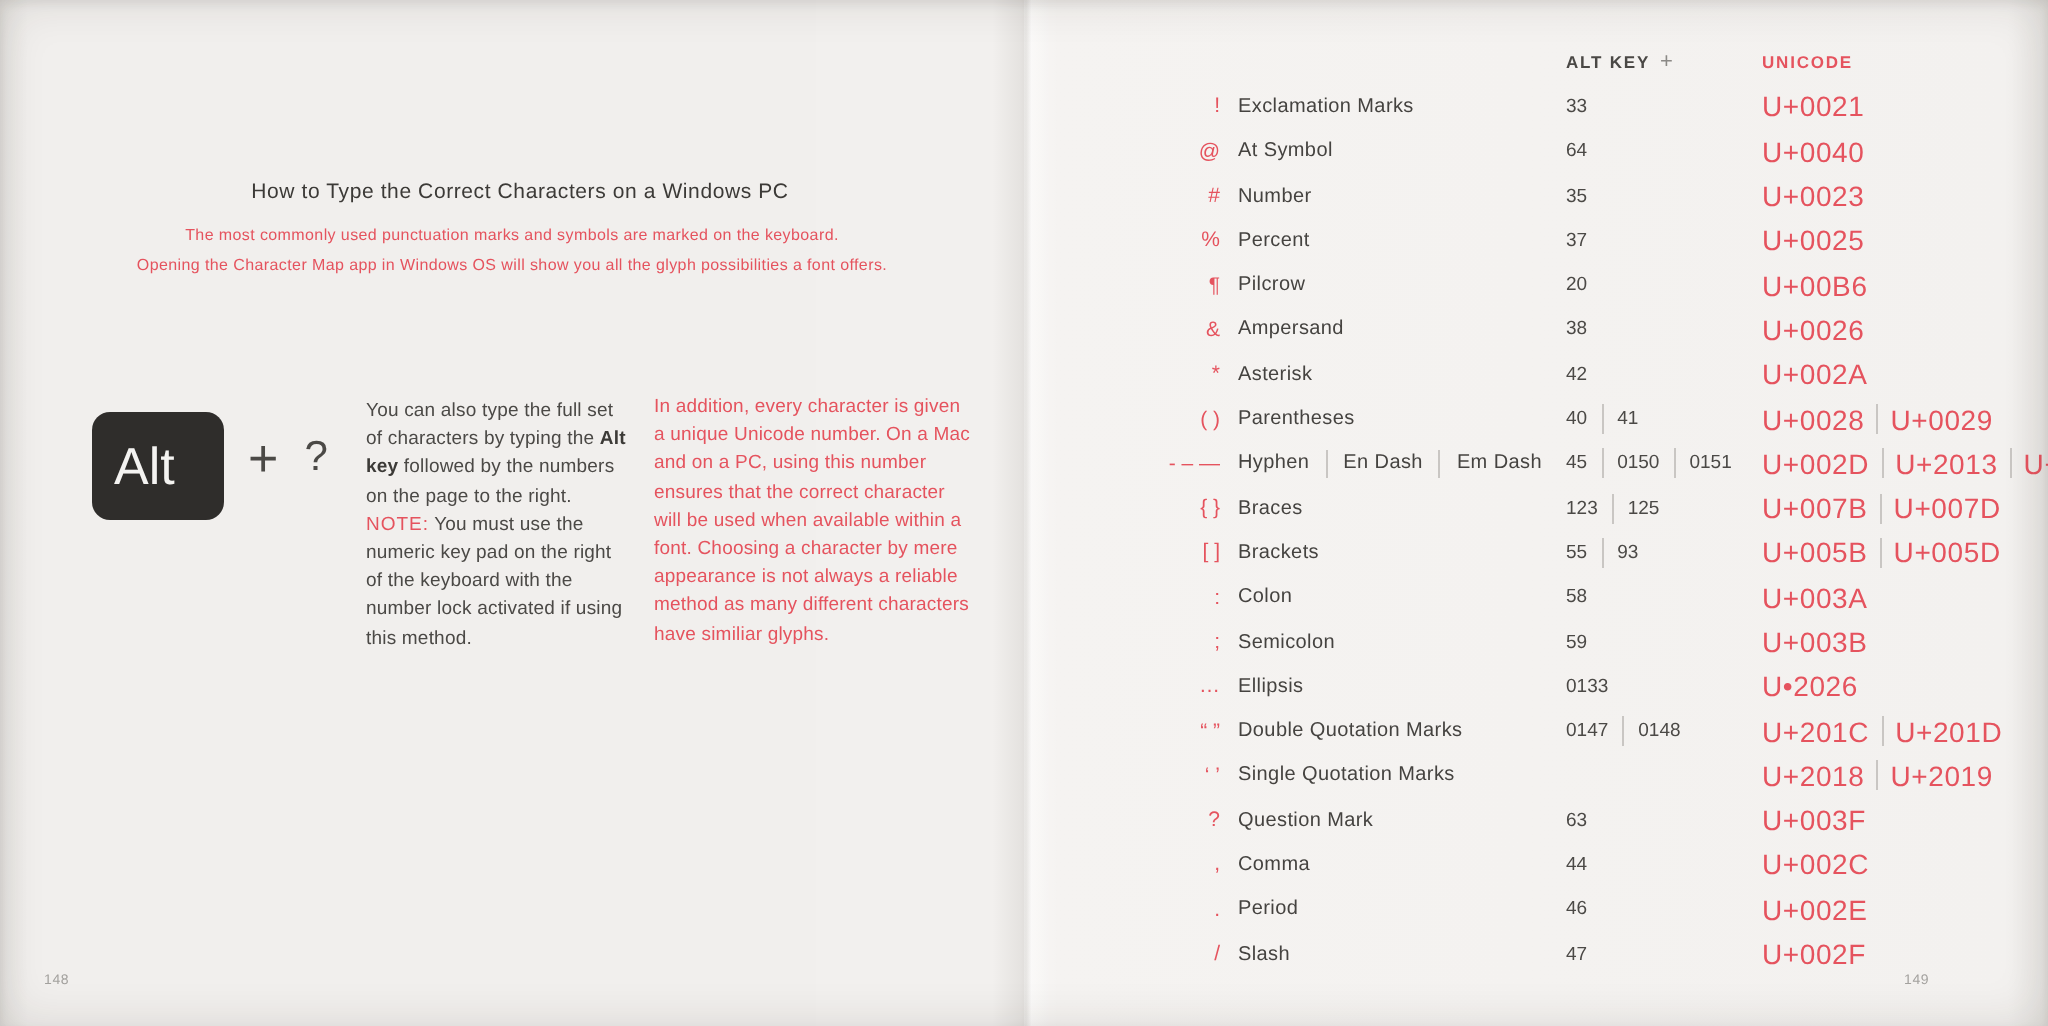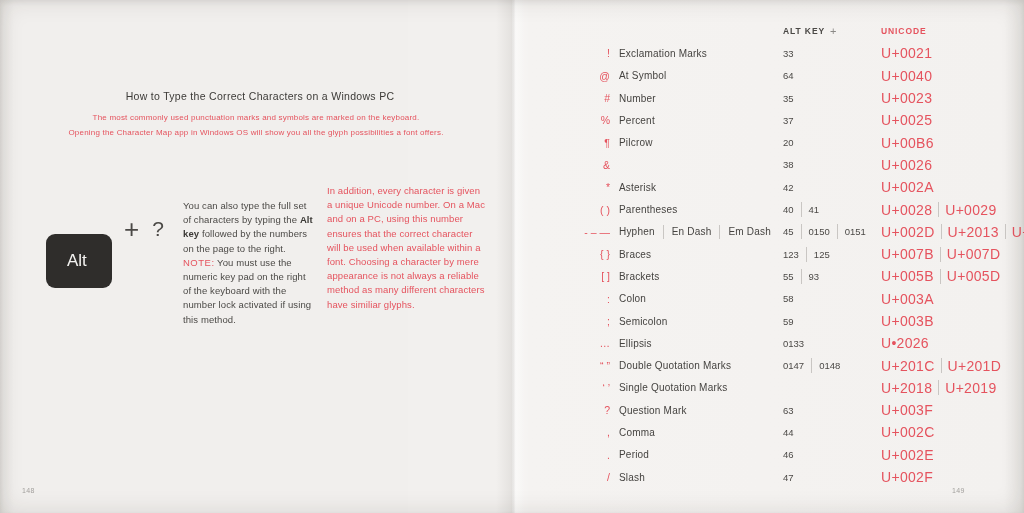--- a/index.html
+++ b/index.html
@@ -39,36 +39,36 @@
     position:absolute;left:4px;top:90px;width:512px;text-align:center;
     font-size:10.5px;letter-spacing:0.3px;color:var(--ink-dark);
   }
   .subtitle{
     position:absolute;left:0;top:110px;width:512px;text-align:center;
     font-size:8px;line-height:15px;letter-spacing:0.2px;color:var(--red);
   }
   .alt-key{
     position:absolute;left:46px;top:206px;width:66px;height:54px;
     background:var(--key-bg);border-radius:9px;color:#f4f3f1;
-    font-size:17px;display:flex;align-items:center;padding-left:21px;margin-top:28px;
+    font-size:26px;display:flex;align-items:center;padding-left:11px;
   }
   .plus-q{
     position:absolute;left:124px;top:212px;display:flex;align-items:center;gap:13px;
     color:#4b4946;
   }
   .plus-q .plus{font-size:26px;line-height:34px;}
   .plus-q .qmark{font-size:21px;line-height:34px;}
   .body-col{
     position:absolute;font-size:9.5px;line-height:14.2px;color:#4b4946;
     letter-spacing:0.1px;
   }
   .body-col1{left:183px;top:199px;width:132px;}
   .body-col1 .bold{font-weight:bold;color:var(--ink-dark);}
   .body-col1 .note{font-weight:normal;color:var(--red);letter-spacing:0.5px;}
-  .body-col2{left:327px;top:184px;width:160px;color:var(--red);}
+  .body-col2{left:327px;top:197px;width:160px;color:var(--red);}
   .pagenum{
     position:absolute;font-size:7px;color:var(--pagenum);letter-spacing:0.3px;
   }
   .pagenum-left{left:22px;top:487px;}
   .pagenum-right{left:440px;top:487px;}
 
   
   .char-table{position:absolute;left:0;top:20px;width:512px;}
   .trow{position:relative;height:22.3px;}
   .cell{position:absolute;top:0;height:100%;display:flex;align-items:center;}
@@ -181,20 +181,23 @@
           </div>
           <div class="cell c-alt">
             <span>20</span>
           </div>
           <div class="cell c-uni">
             <span>U+00B6</span>
           </div>
         </div>
         <div class="trow">
           <div class="cell c-sym">&amp;</div>
+          <div class="cell c-name">
+            <span>Ampersand</span>
+          </div>
           <div class="cell c-alt">
             <span>38</span>
           </div>
           <div class="cell c-uni">
             <span>U+0026</span>
           </div>
         </div>
         <div class="trow">
           <div class="cell c-sym">*</div>
           <div class="cell c-name">

